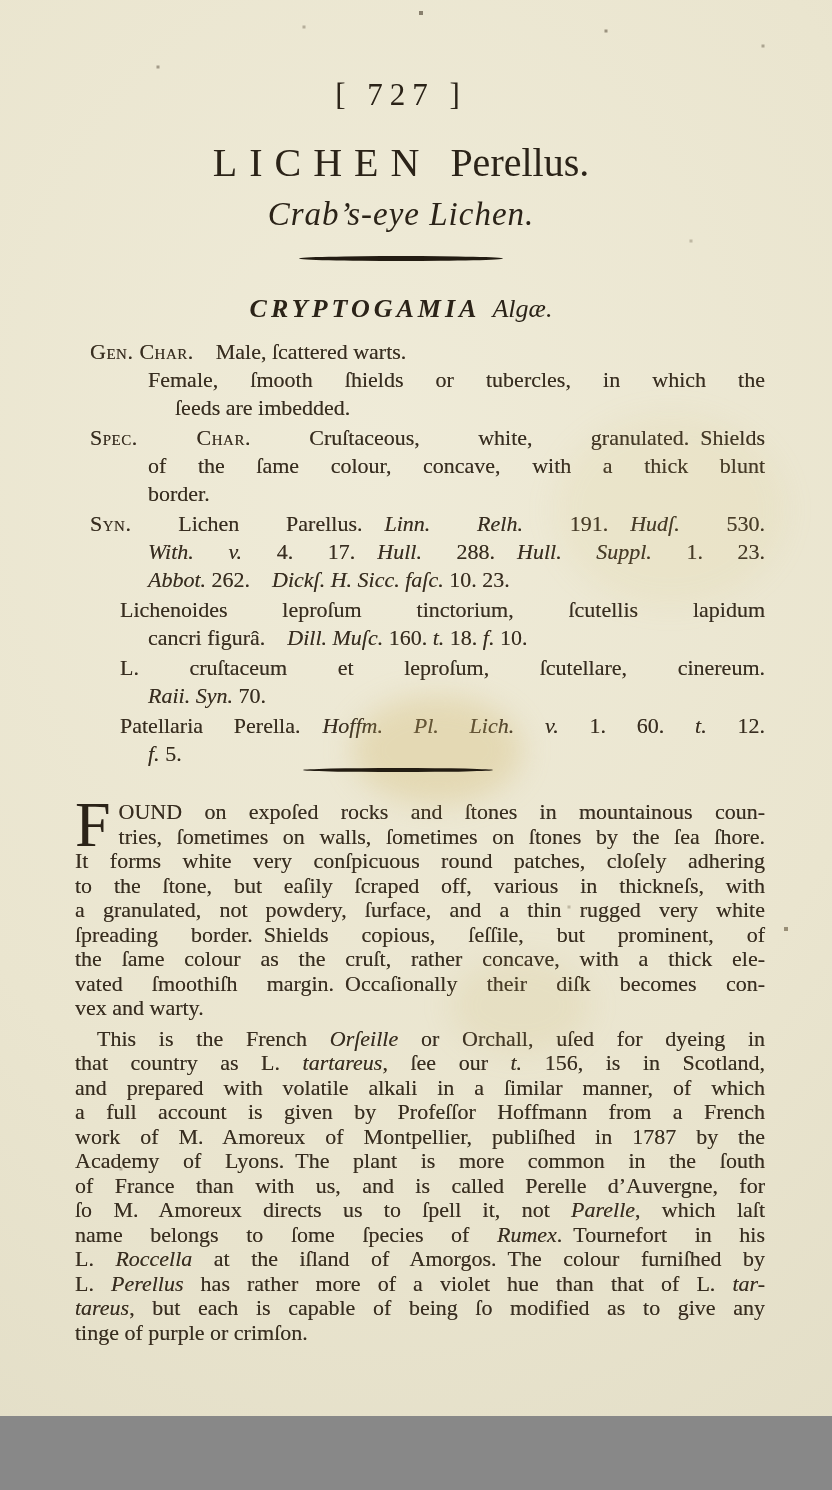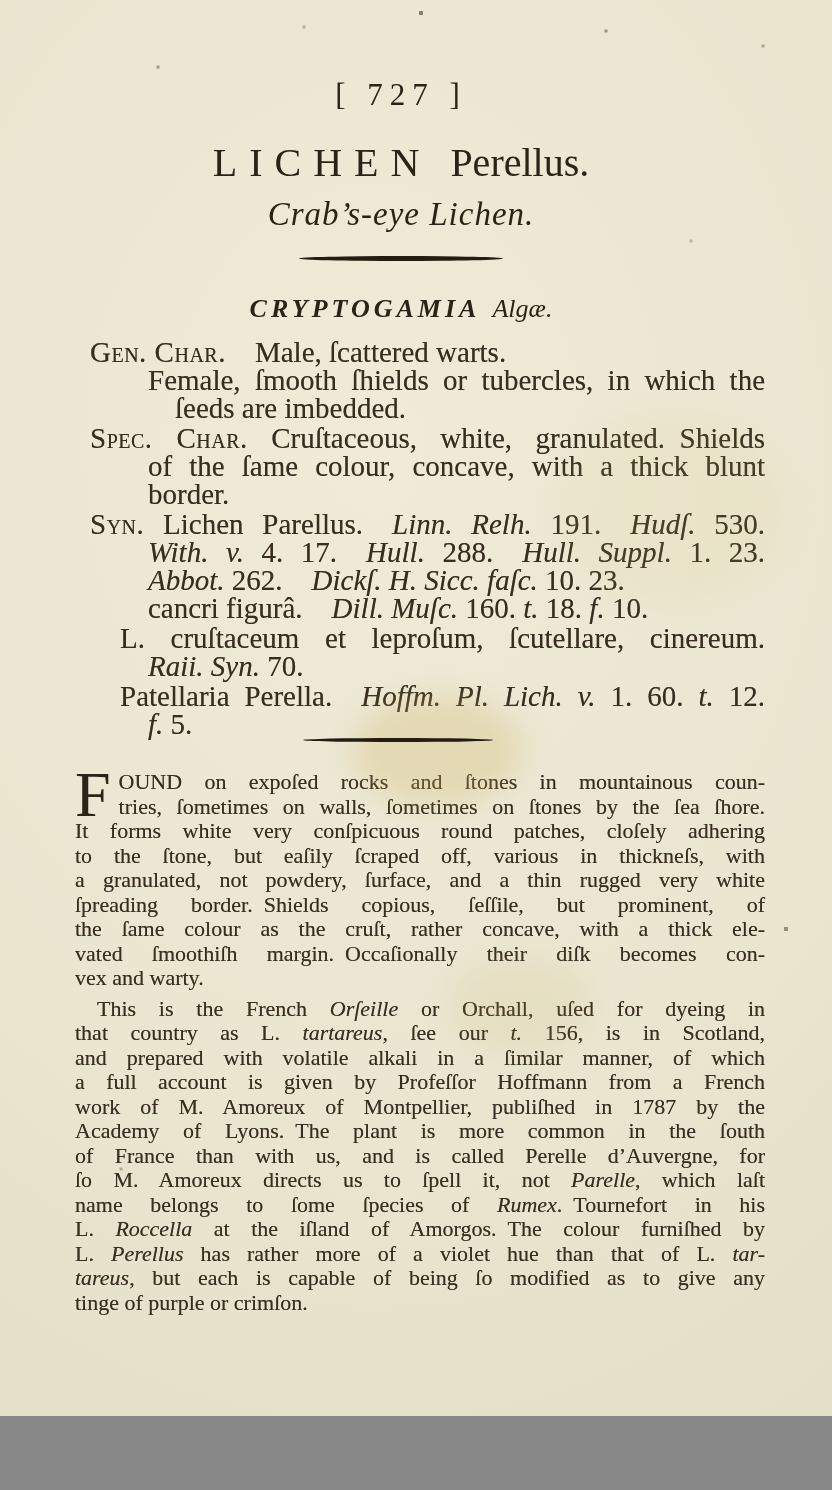--- a/index.html
+++ b/index.html
@@ -41,21 +41,21 @@
   .folio{font-size:31px;line-height:38px;letter-spacing:7px;}
   .title{margin-top:26px;font-size:40px;line-height:46px;white-space:nowrap;}
   .genus{letter-spacing:.30em;}
   .species{margin-left:19px;}
   .subtitle{margin-top:8px;font-size:33px;line-height:40px;font-style:italic;letter-spacing:1px;}
   .rule{height:5px;background:var(--rule);border-radius:50%;margin:0 auto;}
   .rule-1{width:204px;margin-top:22px;}
   .rule-2{width:190px;height:4px;margin-top:0;transform:translateX(-18px);}
   .class-line{margin-top:32px;font-style:italic;font-size:26px;line-height:32px;}
   .class-order{letter-spacing:4px;margin-right:12px;font-weight:bold;}
-  .synopsis{margin:13px 0 0 90px;width:675px;font-size:29px;line-height:28px;}
+  .synopsis{margin:13px 0 0 90px;width:675px;font-size:22px;line-height:28px;}
   .tline{text-align:left;}
   .tline.just{text-align:justify;text-align-last:justify;}
   .tline.blk{margin-top:2px;}
   .ind1{margin-left:30px;}
   .ind2{margin-left:58px;}
   .ind3{margin-left:85px;}
   .s-i{font-style:italic;}
   .s-sc{font-variant:small-caps;letter-spacing:.5px;}
   .body-text{margin:28px 0 0 75px;width:690px;font-size:22px;line-height:24.5px;}
   .para+.para{margin-top:6px;}
@@ -87,20 +87,21 @@
   <div class="synopsis">
       <div class="tline ind0 blk"><span class="s-sc">Gen. Char.</span><span class="s-n"> Male, ſcattered warts.</span></div>
       <div class="tline ind2 just"><span class="s-n">Female, ſmooth ſhields or tubercles, in which the</span></div>
       <div class="tline ind3"><span class="s-n">ſeeds are imbedded.</span></div>
       <div class="tline ind0 just blk"><span class="s-sc">Spec. Char.</span><span class="s-n"> Cruſtaceous, white, granulated. Shields</span></div>
       <div class="tline ind2 just"><span class="s-n">of the ſame colour, concave, with a thick blunt</span></div>
       <div class="tline ind2"><span class="s-n">border.</span></div>
       <div class="tline ind0 just blk"><span class="s-sc">Syn.</span><span class="s-n"> Lichen Parellus. </span><span class="s-i">Linn. Relh.</span><span class="s-n"> 191. </span><span class="s-i">Hudſ.</span><span class="s-n"> 530.</span></div>
       <div class="tline ind2 just"><span class="s-i">With. v.</span><span class="s-n"> 4. 17. </span><span class="s-i">Hull.</span><span class="s-n"> 288. </span><span class="s-i">Hull. Suppl.</span><span class="s-n"> 1. 23.</span></div>
       <div class="tline ind2"><span class="s-i">Abbot.</span><span class="s-n"> 262. </span><span class="s-i">Dickſ. H. Sicc. faſc.</span><span class="s-n"> 10. 23.</span></div>
+      <div class="tline ind1 just blk"><span class="s-n">Lichenoides leproſum tinctorium, ſcutellis lapidum</span></div>
       <div class="tline ind2"><span class="s-n">cancri figurâ. </span><span class="s-i">Dill. Muſc.</span><span class="s-n"> 160. </span><span class="s-i">t.</span><span class="s-n"> 18. </span><span class="s-i">f.</span><span class="s-n"> 10.</span></div>
       <div class="tline ind1 just blk"><span class="s-n">L. cruſtaceum et leproſum, ſcutellare, cinereum.</span></div>
       <div class="tline ind2"><span class="s-i">Raii. Syn.</span><span class="s-n"> 70.</span></div>
       <div class="tline ind1 just blk"><span class="s-n">Patellaria Perella. </span><span class="s-i">Hoffm. Pl. Lich. v.</span><span class="s-n"> 1. 60. </span><span class="s-i">t.</span><span class="s-n"> 12.</span></div>
       <div class="tline ind2"><span class="s-i">f.</span><span class="s-n"> 5.</span></div>
     </div>
 
   <div class="rule rule-2"></div>
 
   <div class="body-text">

